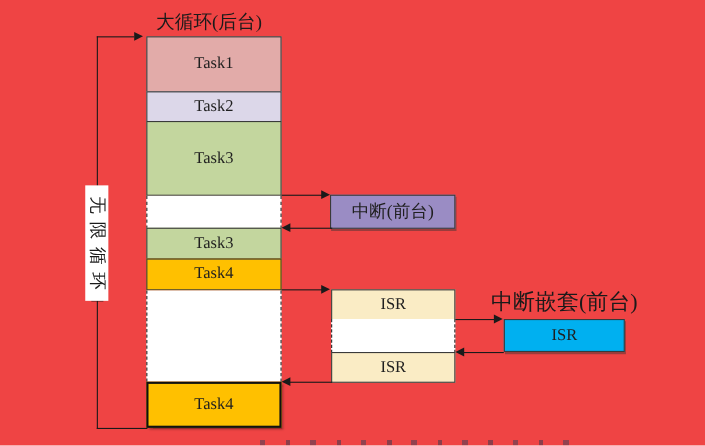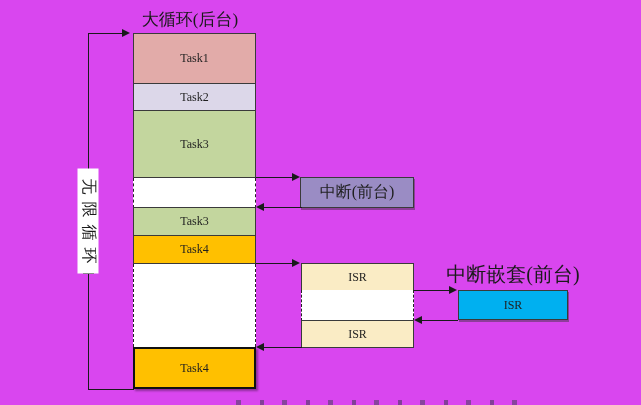--- a/index.html
+++ b/index.html
@@ -1,26 +1,26 @@
 <!DOCTYPE html>
 <html><head>
 <meta charset="utf-8">
 <style>
   * { margin:0; padding:0; box-sizing:border-box; }
   html,body { background:#ffffff; }
   body { font-family:"Liberation Serif","DejaVu Serif",serif; color:#1a1a1a; }
   .stage {
     position:relative; width:641px; height:405px;
-    background:#d946ef; overflow:hidden;
+    background:#ef4444; overflow:hidden;
   }
   
   .box {
     position:absolute; border:1px solid #3a3a3a;
     display:flex; align-items:center; justify-content:center;
-    font-size:12px; color:#1f1f1f;
+    font-size:15px; color:#1f1f1f;
   }
   .gapbox {
     position:absolute; background:#ffffff;
     border-left:1px dashed #222; border-right:1px dashed #222;
   }
   .hline { position:absolute; height:1px; background:#1a1a1a; }
   .vline { position:absolute; width:1px; background:#1a1a1a; }
   .arrow-right {
     position:absolute; width:0; height:0;
     border-top:4px solid transparent; border-bottom:4px solid transparent;

